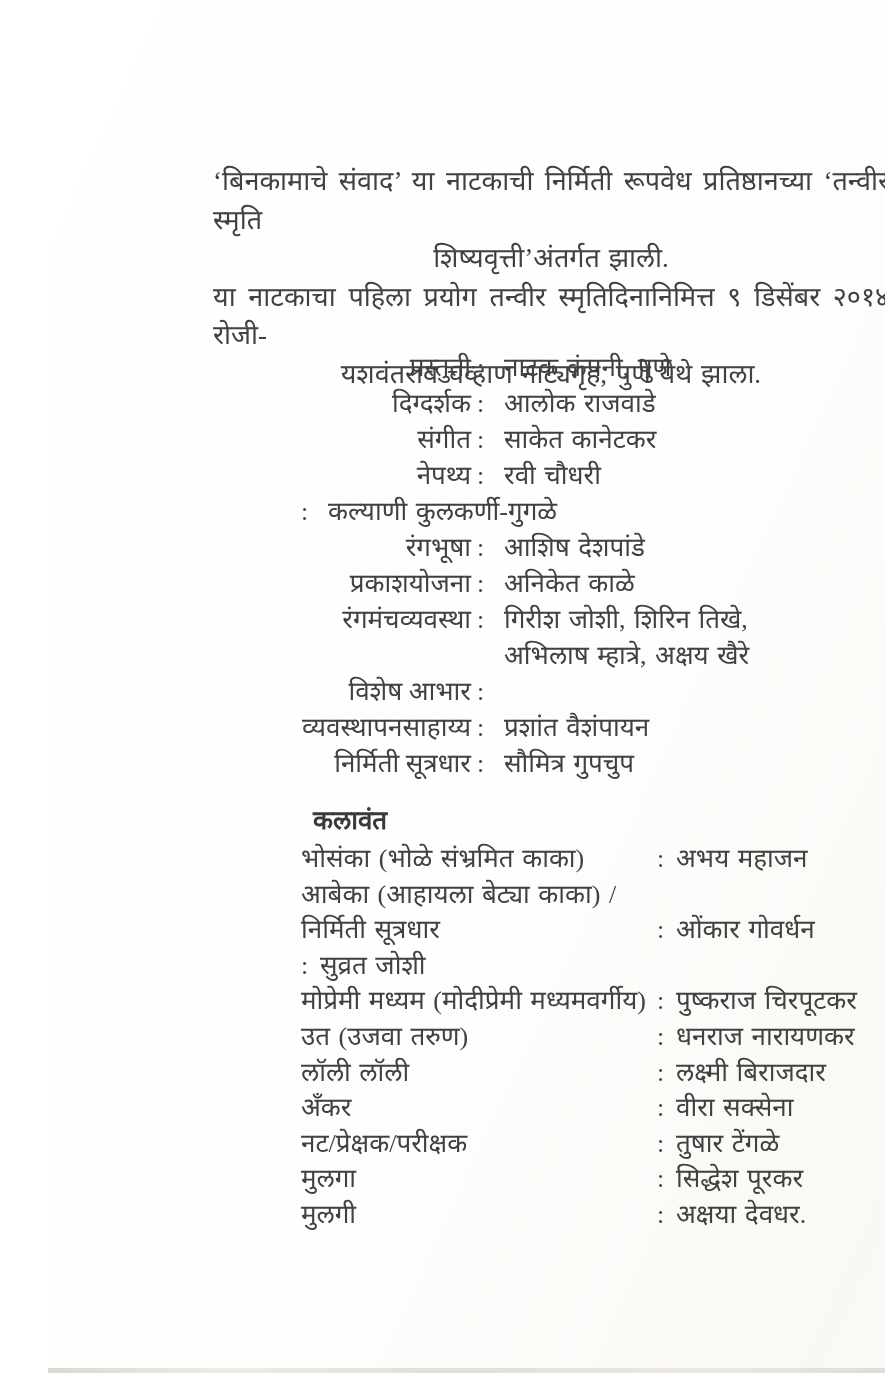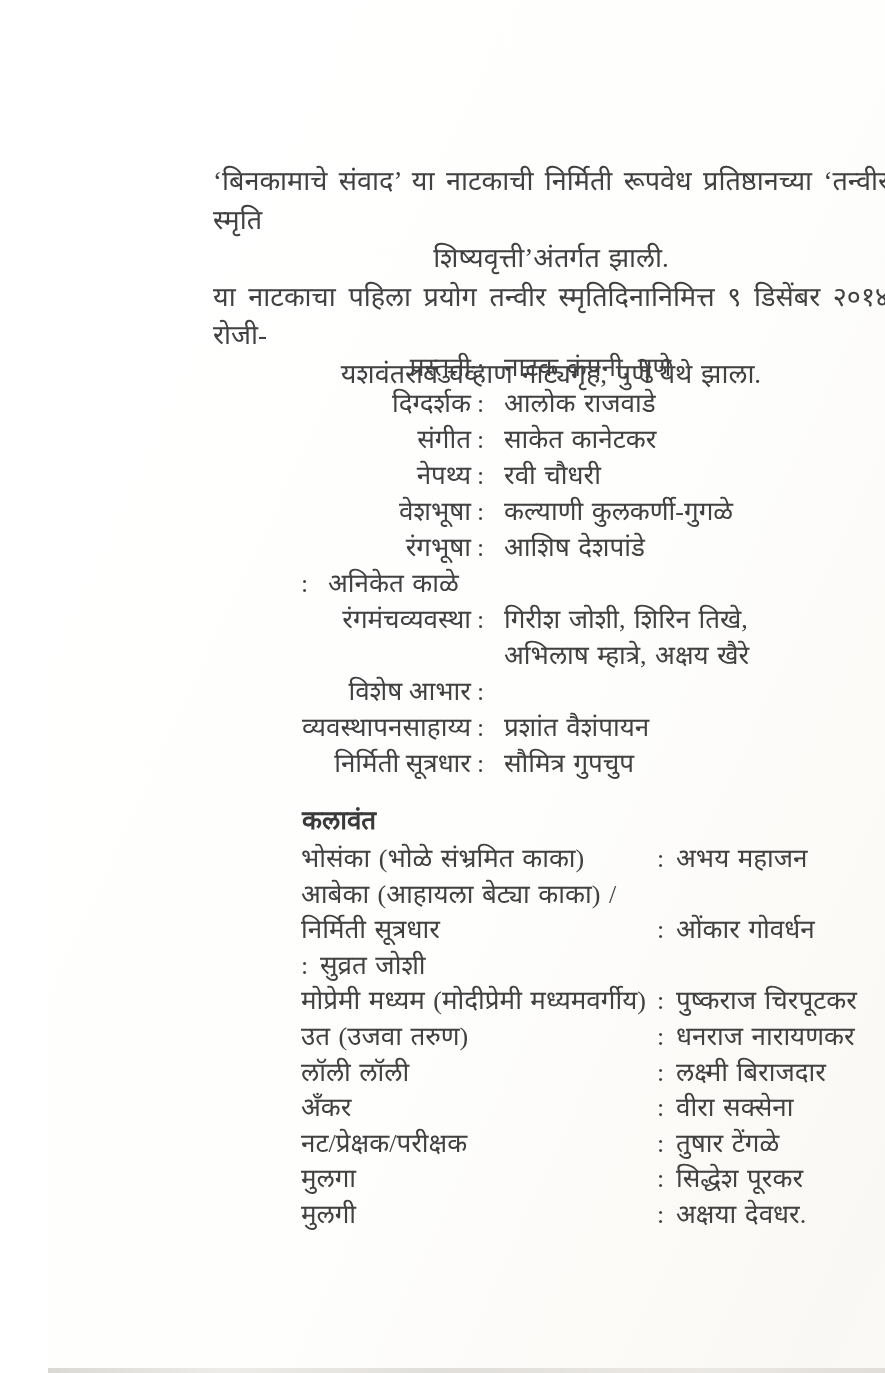--- a/index.html
+++ b/index.html
@@ -63,21 +63,21 @@
     font-size: 26px;
     line-height: 36px;
   }
   .credit-row { display: flex; align-items: flex-start; }
   .c-label { min-width: 170px; white-space: nowrap; padding-right: 6px; text-align: right; }
   .c-sep   { width: 27px; flex: none; }
   .c-value { white-space: pre-line; word-spacing: 2px; }
 
   .cast-heading {
     position: absolute;
-    left: 254px;
+    left: 265px;
     top: 801px;
     font-size: 26px;
     font-weight: bold;
     color: #3a3a3a;
   }
   .cast {
     position: absolute;
     left: 253px;
     top: 841px;
     font-size: 26px;
@@ -122,32 +122,32 @@
     <span class="c-value">साकेत कानेटकर</span>
   </div>
 
   <div class="credit-row">
     <span class="c-label">नेपथ्य</span>
     <span class="c-sep">:</span>
     <span class="c-value">रवी चौधरी</span>
   </div>
 
   <div class="credit-row">
-    <span class="c-label">वेशभूषा</span>
     <span class="c-sep">:</span>
     <span class="c-value">कल्याणी कुलकर्णी-गुगळे</span>
   </div>
 
   <div class="credit-row">
     <span class="c-label">रंगभूषा</span>
     <span class="c-sep">:</span>
     <span class="c-value">आशिष देशपांडे</span>
   </div>
 
   <div class="credit-row">
+    <span class="c-label">प्रकाशयोजना</span>
     <span class="c-sep">:</span>
     <span class="c-value">अनिकेत काळे</span>
   </div>
 
   <div class="credit-row">
     <span class="c-label">रंगमंचव्यवस्था</span>
     <span class="c-sep">:</span>
     <span class="c-value">गिरीश जोशी, शिरिन तिखे,
 अभिलाष म्हात्रे, अक्षय खैरे</span>
   </div>

